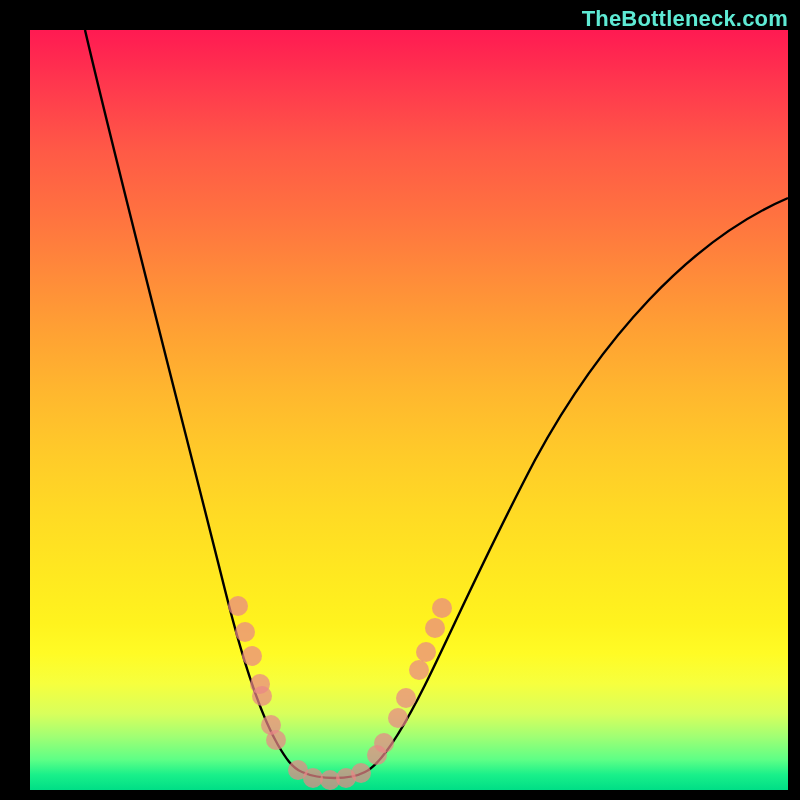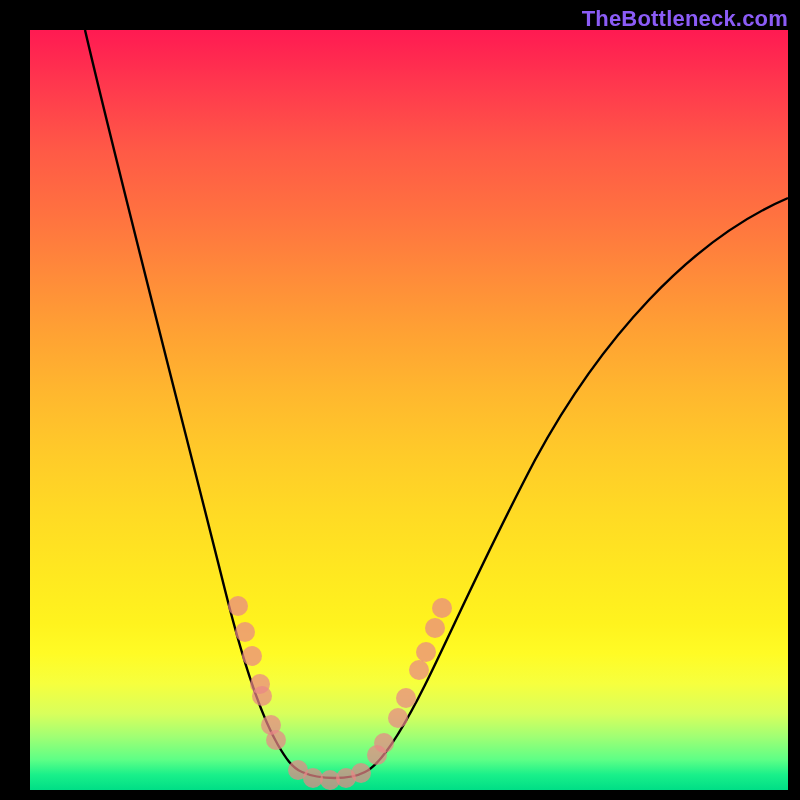--- a/index.html
+++ b/index.html
@@ -36,21 +36,21 @@
       #19f08a 98%,
       #00de86 100%);
   }
   .watermark {
     position: absolute;
     top: 6px;
     right: 12px;
     font-family: Arial, Helvetica, sans-serif;
     font-size: 22px;
     font-weight: 600;
-    color: #8b5cf6;
+    color: #5eead4;
     letter-spacing: 0.2px;
   }
   svg.curve {
     position: absolute;
     left: 30px;
     top: 30px;
     width: 758px;
     height: 760px;
   }
 </style>

